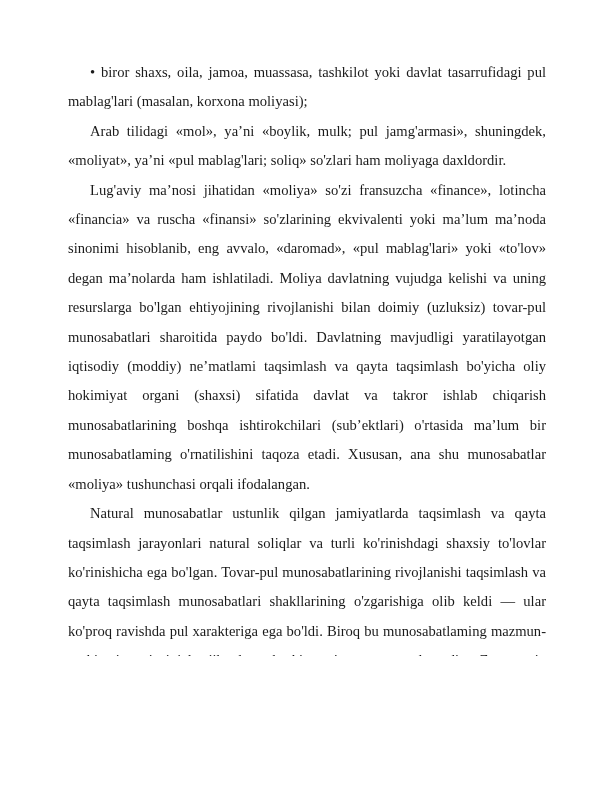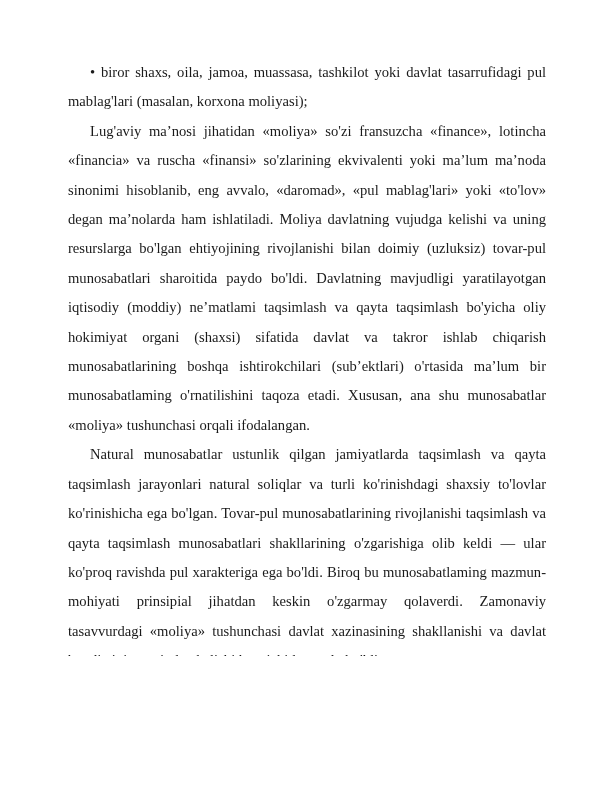--- a/index.html
+++ b/index.html
@@ -43,17 +43,18 @@
   p.para:last-child {
     text-align: justify;
   }
 </style>
 </head>
 <body>
 
 <div class="page">
   <div class="text-column">
     <p class="para bullet-para">• biror shaxs, oila, jamoa, muassasa, tashkilot yoki davlat tasarrufidagi pul mablag'lari (masalan, korxona moliyasi);</p>
+    <p class="para">Arab tilidagi «mol», yaʼni «boylik, mulk; pul jamg'armasi», shuningdek, «moliyat», yaʼni «pul mablag'lari; soliq» so'zlari ham moliyaga daxldordir.</p>
     <p class="para">Lug'aviy maʼnosi jihatidan «moliya» so'zi fransuzcha «finance», lotincha «financia» va ruscha «finansi» so'zlarining ekvivalenti yoki maʼlum maʼnoda sinonimi hisoblanib, eng avvalo, «daromad», «pul mablag'lari» yoki «to'lov» degan maʼnolarda ham ishlatiladi. Moliya davlatning vujudga kelishi va uning resurslarga bo'lgan ehtiyojining rivojlanishi bilan doimiy (uzluksiz) tovar-pul munosabatlari sharoitida paydo bo'ldi. Davlatning mavjudligi yaratilayotgan iqtisodiy (moddiy) neʼmatlami taqsimlash va qayta taqsimlash bo'yicha oliy hokimiyat organi (shaxsi) sifatida davlat va takror ishlab chiqarish munosabatlarining boshqa ishtirokchilari (subʼektlari) o'rtasida maʼlum bir munosabatlaming o'rnatilishini taqoza etadi. Xususan, ana shu munosabatlar «moliya» tushunchasi orqali ifodalangan.</p>
     <p class="para">Natural munosabatlar ustunlik qilgan jamiyatlarda taqsimlash va qayta taqsimlash jarayonlari natural soliqlar va turli ko'rinishdagi shaxsiy to'lovlar ko'rinishicha ega bo'lgan. Tovar-pul munosabatlarining rivojlanishi taqsimlash va qayta taqsimlash munosabatlari shakllarining o'zgarishiga olib keldi — ular ko'proq ravishda pul xarakteriga ega bo'ldi. Biroq bu munosabatlaming mazmun-mohiyati prinsipial jihatdan keskin o'zgarmay qolaverdi. Zamonaviy tasavvurdagi «moliya» tushunchasi davlat xazinasining shakllanishi va davlat byudjetining vujudga kelishi bosqichida paydo bo'ldi.</p>
 
   </div>
 </div>
 
 </body></html>

